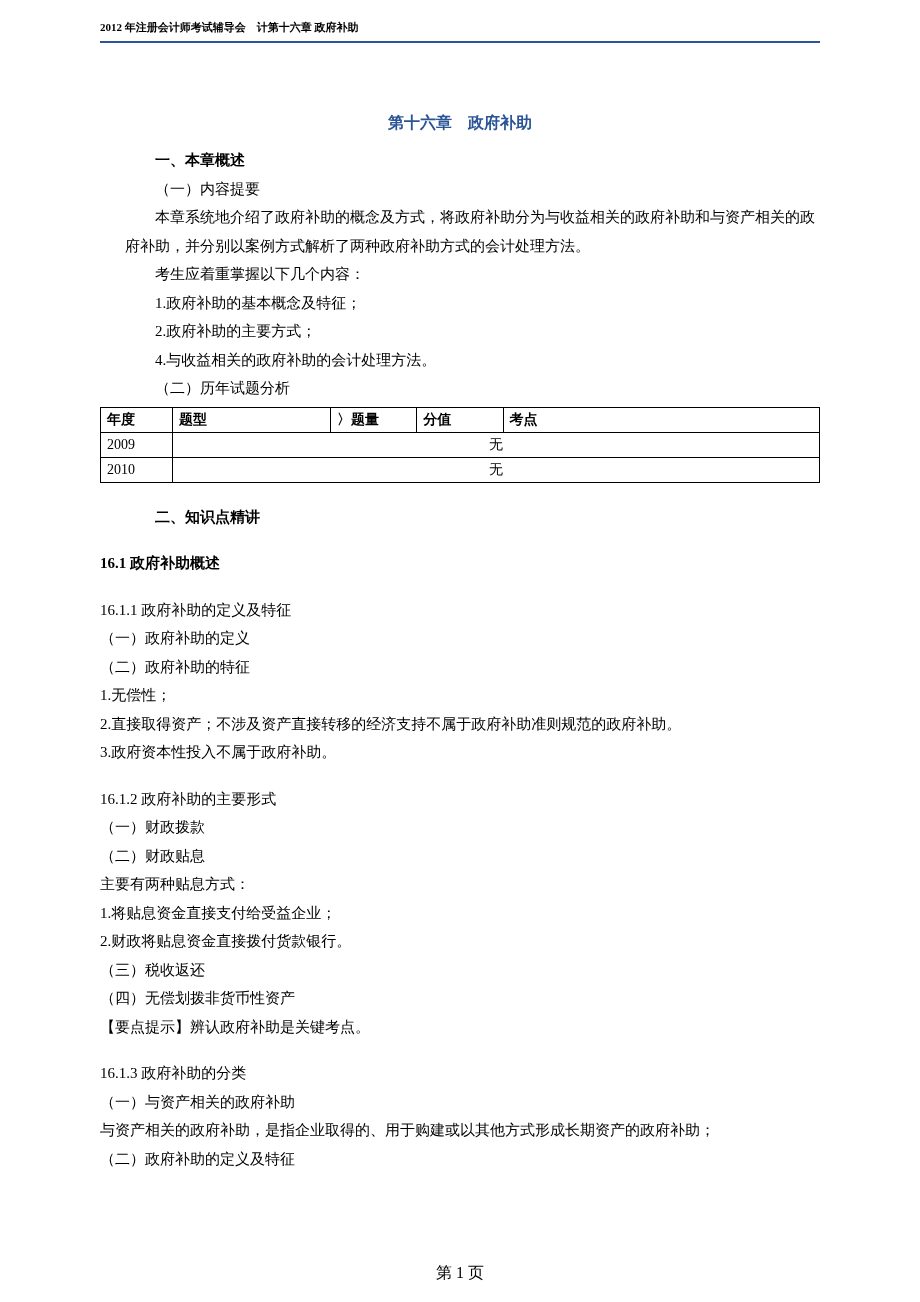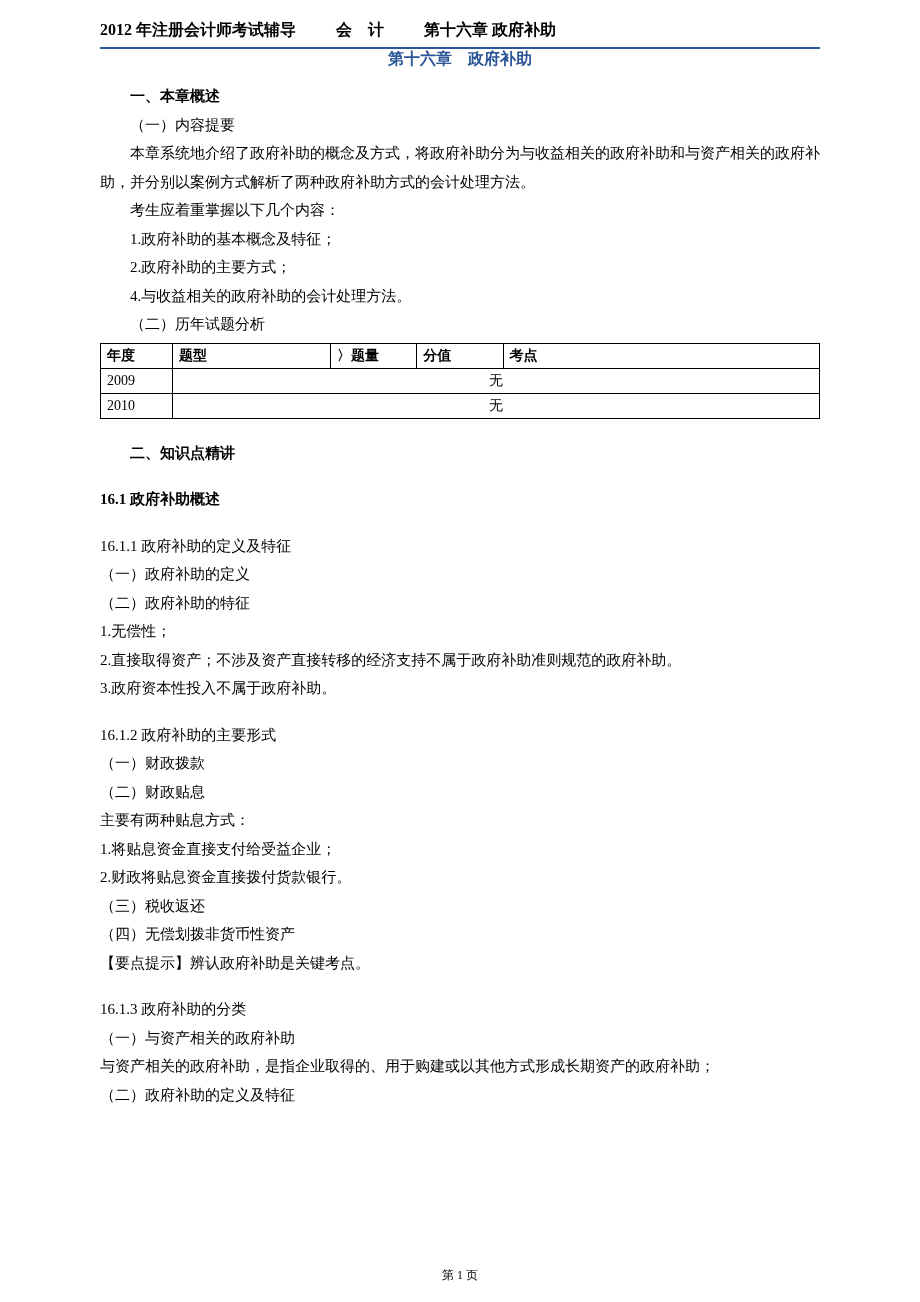--- a/index.html
+++ b/index.html
@@ -12,66 +12,66 @@
     margin: 0 auto;
     padding: 0;
   }
   .page {
     padding: 20px 100px 40px 100px;
     position: relative;
     min-height: 1302px;
   }
   .header-row {
     display: flex;
-    gap: 40px;
-    font-size: 16px;
+    font-size: 11px;
     font-weight: bold;
     color: #000;
     padding-bottom: 6px;
     border-bottom: 2px solid #2b5596;
+    margin-bottom: 70px;
   }
   .header-row span { white-space: nowrap; }
   .chapter-title {
     text-align: center;
     color: #2b5596;
     font-weight: bold;
     font-size: 16px;
     margin-bottom: 12px;
   }
   .section-heading {
     font-weight: bold;
     margin-top: 10px;
     margin-bottom: 2px;
   }
   .para {
     line-height: 1.9;
     margin: 0;
   }
-  .indent { text-indent: 2em; }
+  .indent { text-indent: 2em; margin-left: 25px; }
   .tbl {
     border-collapse: collapse;
     width: 100%;
     margin-top: 4px;
     margin-bottom: 20px;
     font-size: 14px;
   }
   .tbl td, .tbl th {
     border: 1px solid #000;
     padding: 3px 6px;
     text-align: left;
     vertical-align: middle;
   }
   .tbl .merged { text-align: center; }
   .spacer { height: 18px; }
   .footer-pg {
     position: absolute;
     bottom: 18px;
     left: 0; right: 0;
     text-align: center;
-    font-size: 12px;
+    font-size: 16px;
   }
 </style>
 </head>
 <body>
 
 <div class="page">
 
   <div class="header-row">
     <span>2012 年注册会计师考试辅导</span>
     <span>会　计</span>

